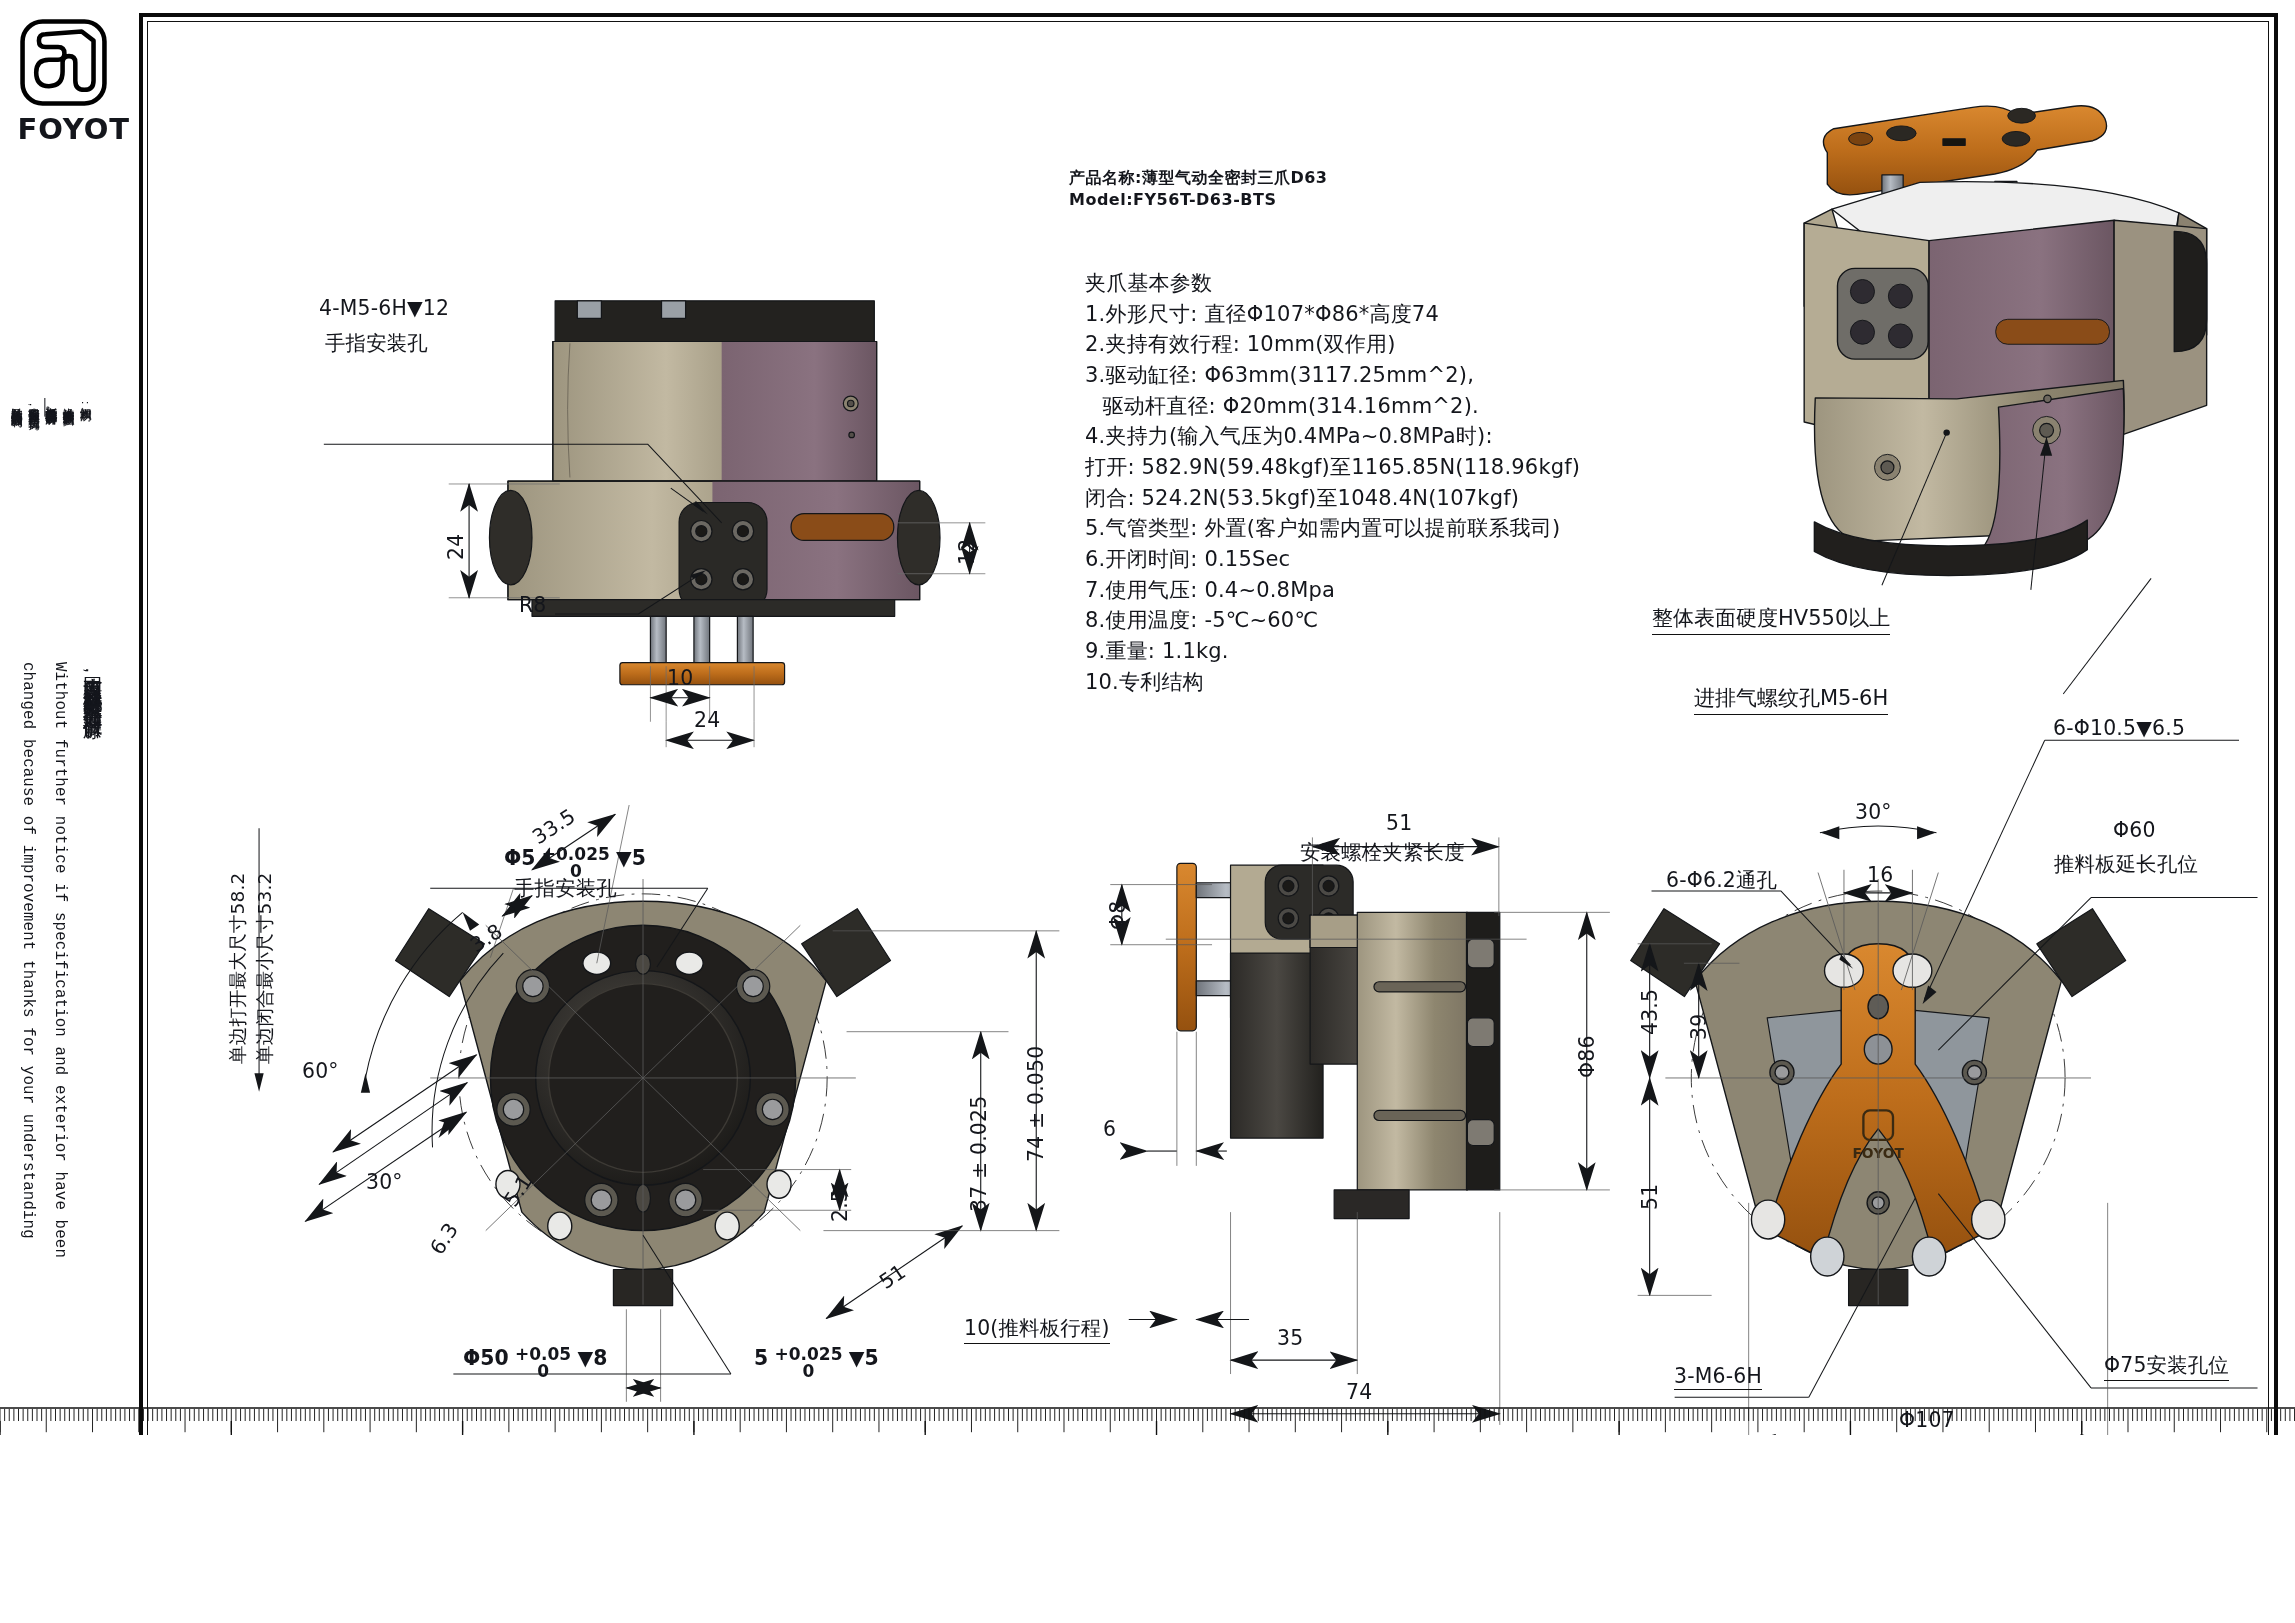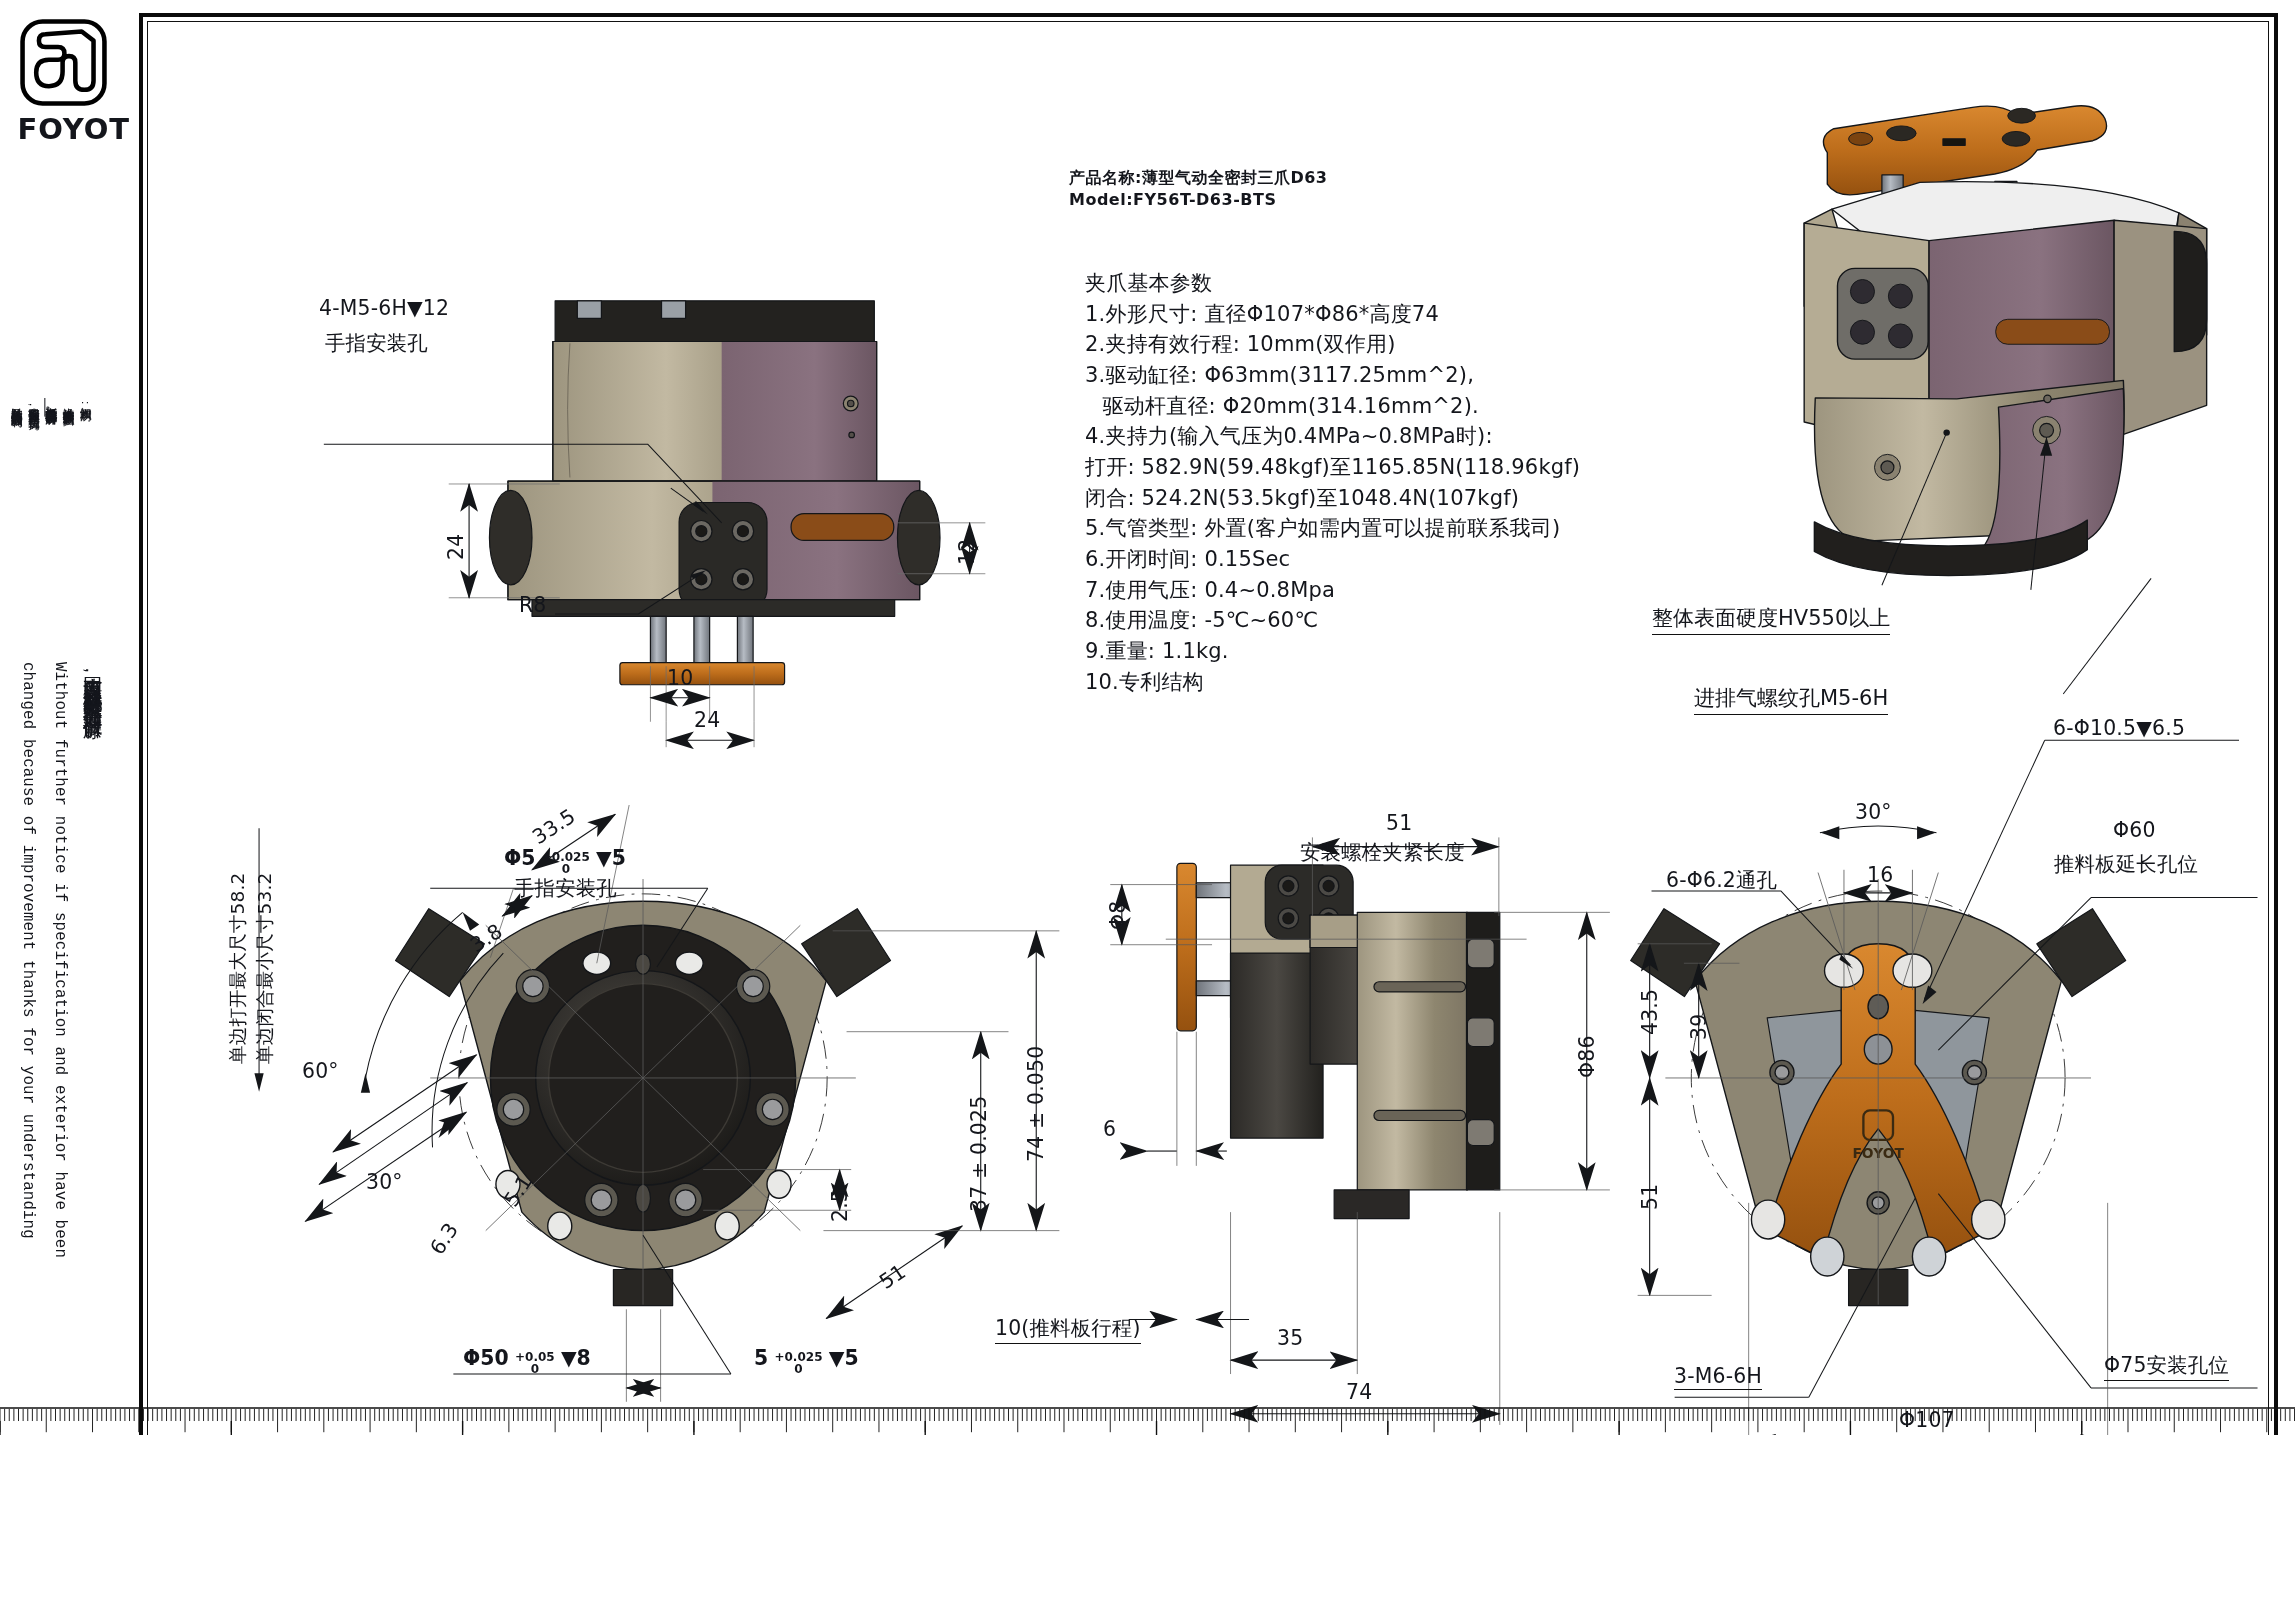--- a/index.html
+++ b/index.html
@@ -49,21 +49,21 @@
 
   
   .dim{position:absolute;font-size:20.4px;white-space:nowrap;letter-spacing:0.2px;
        font-family:"DejaVu Sans", sans-serif;color:#14161c;}
   .dim.sm{font-size:17.6px;}
   .dim.rot90{transform:rotate(-90deg);transform-origin:left top;}
   .dim.ul{border-bottom:1.4px solid #111;padding-bottom:1.4px;}
   .tolbox{position:absolute;display:inline-block;font-family:"DejaVu Sans",sans-serif;font-weight:bold;}
   .tolbox .big{font-size:20.4px;}
   .tolstack{display:inline-block;vertical-align:middle;text-align:center;line-height:1.0;
-     font-size:12px;margin:0 3.7px;}
+     font-size:17px;margin:0 3.7px;}
 
   
   svg.layer{position:absolute;left:0;top:0;width:2295px;height:1623px;pointer-events:none;}
 
   
   .ruler{position:absolute;left:0;bottom:0;width:2295px;height:55px;}
 </style>
 </head>
 <body>
 
@@ -600,21 +600,21 @@
   <div class="dim" style="left:528px;top:829px;transform:rotate(-33deg);transform-origin:left top;">33.5</div>
   <div class="dim" style="left:466px;top:937px;transform:rotate(-33deg);transform-origin:left top;">3.8</div>
   <div class="dim" style="left:302px;top:1059px;">60°</div>
   <div class="dim" style="left:366px;top:1170px;">30°</div>
   <div class="dim" style="left:499px;top:1198px;transform:rotate(-57deg);transform-origin:left top;">5.1</div>
   <div class="dim" style="left:425px;top:1246px;transform:rotate(-57deg);transform-origin:left top;">6.3</div>
   <div class="dim rot90" style="left:828px;top:1222px;">2.5</div>
   <div class="dim" style="left:875px;top:1274px;transform:rotate(-34deg);transform-origin:left top;">51</div>
   <div class="dim rot90" style="left:967px;top:1212px;">37 ± 0.025</div>
   <div class="dim rot90" style="left:1024px;top:1162px;">74 ± 0.050</div>
-  <div class="dim ul" style="left:964px;top:1314px;margin-left:31px;">10(推料板行程)</div>
+  <div class="dim ul" style="left:964px;top:1314px;">10(推料板行程)</div>
 
   <div class="tolbox" style="left:463px;top:1346px;">
     <span class="big">Φ50</span>
     <span class="tolstack">
       <span style="display:block">+0.05</span>
       <span style="display:block">0</span>
     </span>
     <span class="big">▼8</span>
   </div>
   <div class="tolbox" style="left:754px;top:1346px;">

